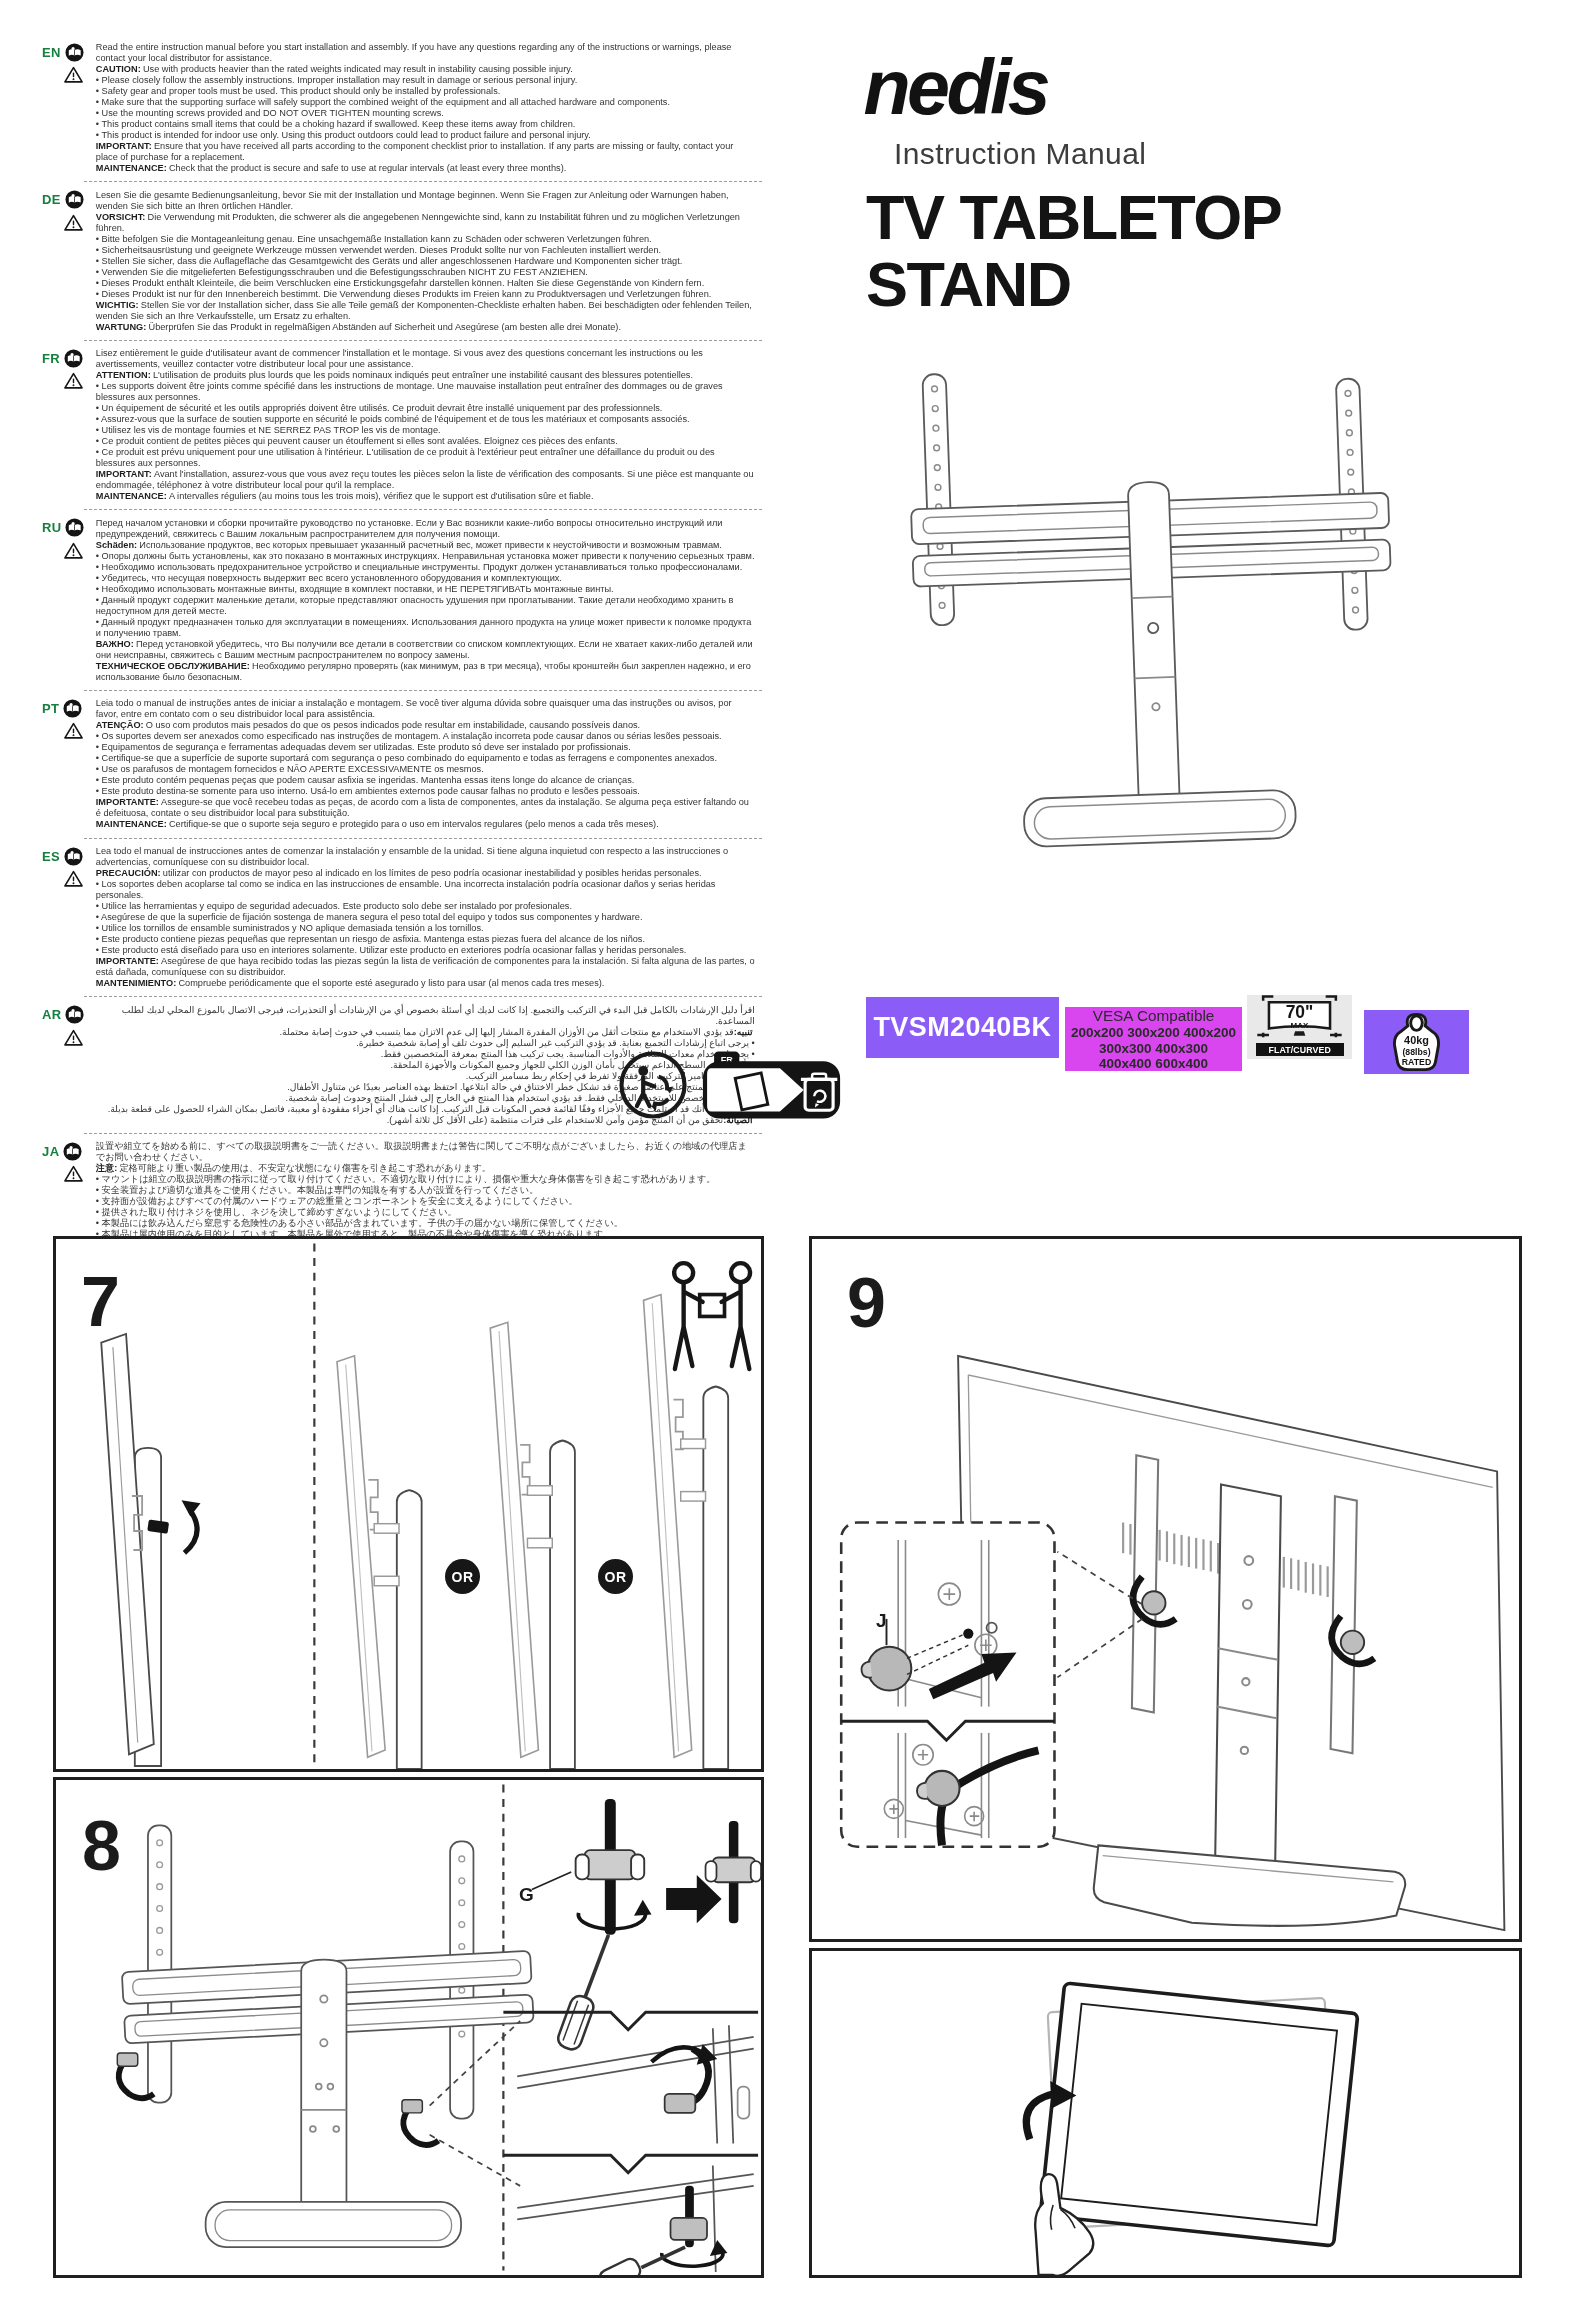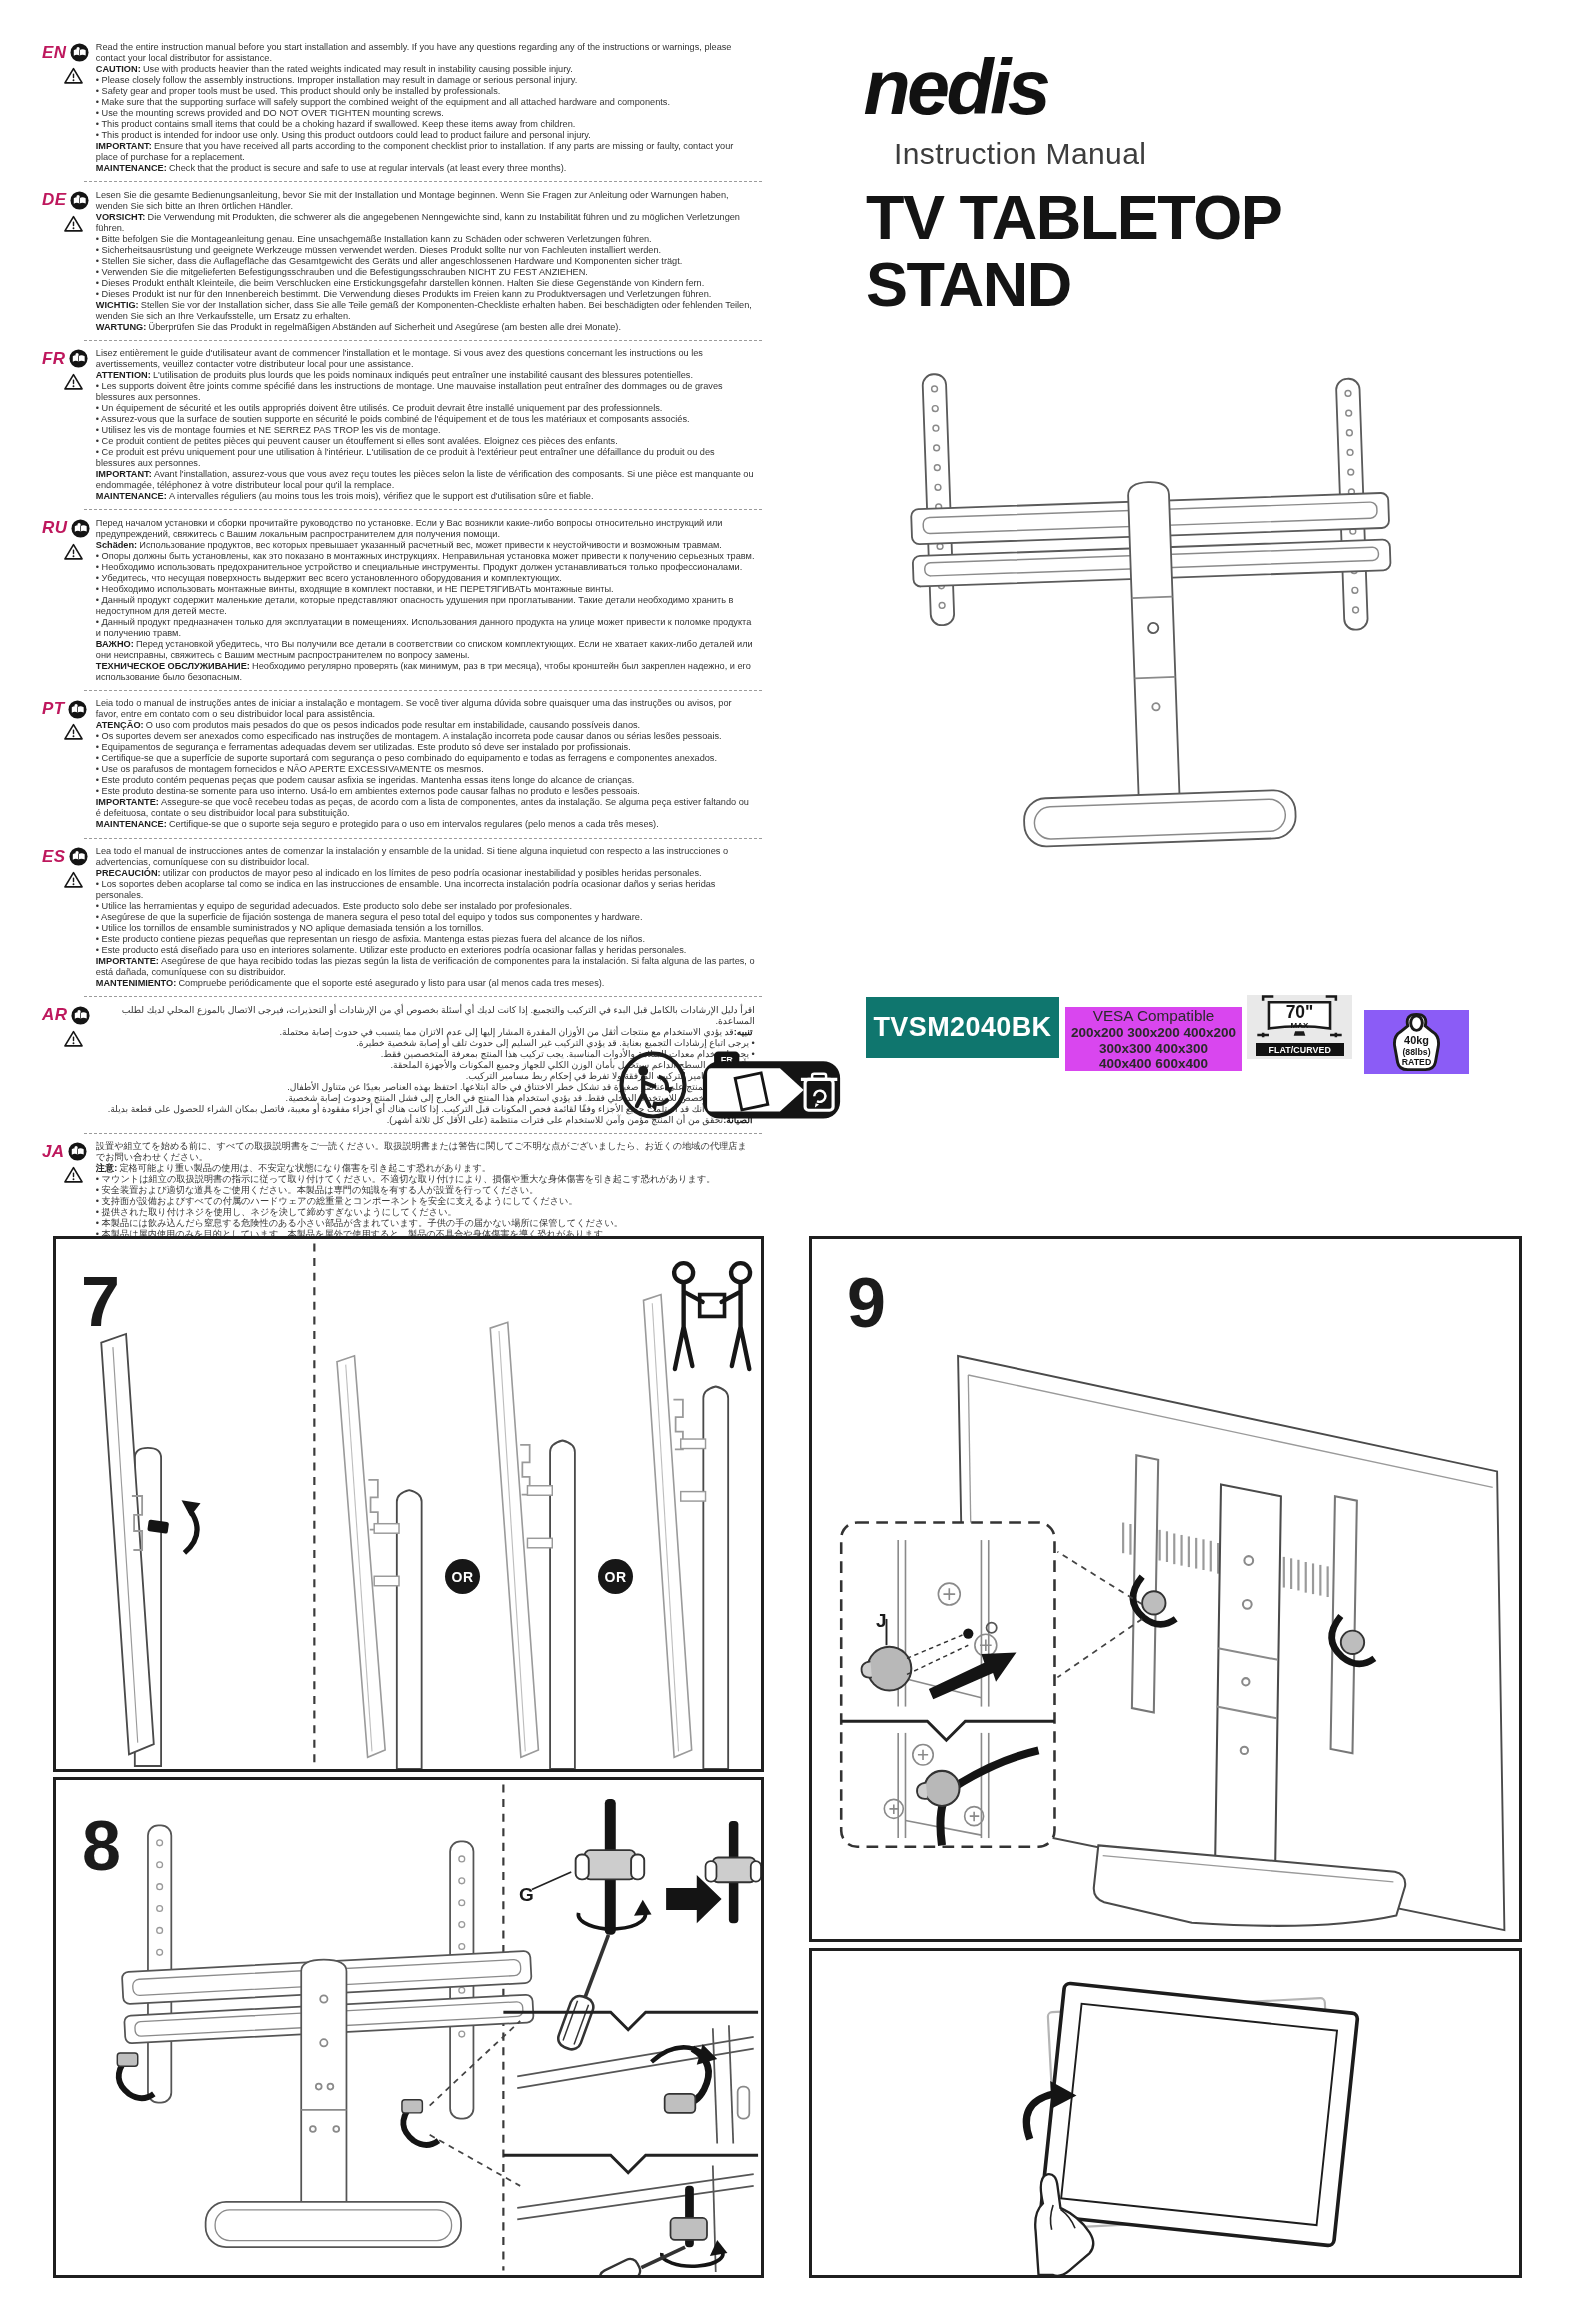--- a/index.html
+++ b/index.html
@@ -3,41 +3,41 @@
 <meta charset="utf-8">
 <style>
   html,body{margin:0;padding:0;}
   body{width:1573px;height:2319px;position:relative;background:#ffffff;
        font-family:"Liberation Sans", sans-serif;color:#2d2d2d;overflow:hidden;}
   
   .lang-col{position:absolute;left:42px;top:42px;width:720px;}
   .lang-block{display:flex;gap:5.8px;}
   .lang-aside{width:48px;flex:none;display:flex;flex-direction:column;align-items:flex-start;gap:4.4px;padding-top:0.7px;}
   .lang-code-row{display:flex;align-items:center;gap:3.7px;}
-  .lang-code{font-size:17px;font-weight:bold;color:#be185d;letter-spacing:0.4px;font-style:italic;}
+  .lang-code{font-size:13px;font-weight:bold;color:#15803d;letter-spacing:0.4px;}
   .man-icon{width:19px;height:19px;flex:none;}
   .warn-tri{width:19px;height:17.5px;margin-left:22px;}
   .lang-body{width:659px;}
   .lang-body p{margin:0;font-size:9.2px;line-height:11px;color:#343434;}
   .lang-body p b{color:#1d1d1d;margin-right:2.2px;}
   .bullet::before{content:"• ";}
   [dir="rtl"] .bullet::before{content:"• ";}
   .lang-sep{border-top:1.5px dashed #9b9b9b;margin:7.3px 0 7.3px 42px;}
   
   .compliance{position:absolute;left:618px;top:1050px;display:flex;gap:11.7px;align-items:center;}
   
   .brand-svg{position:absolute;left:856px;top:38px;}
   .subtitle{position:absolute;left:869px;top:137px;font-size:30px;color:#3d3d3d;letter-spacing:0.4px;margin-left:25px;}
   .page-title{position:absolute;left:866px;top:184px;font-size:63px;line-height:67px;
               font-weight:800;letter-spacing:-1.5px;color:#141414;}
   
   .hero-svg{position:absolute;left:895px;top:356px;}
   
   .prod-row{position:absolute;left:866px;top:995px;height:64px;}
-  .model-box{position:absolute;left:0;top:1.5px;width:193px;height:61px;background:#0f766e;
+  .model-box{position:absolute;left:0;top:1.5px;width:193px;height:61px;background:#8b5cf6;
              color:#fff;display:flex;align-items:center;justify-content:center;
              font-size:27px;font-weight:800;letter-spacing:0.4px;}
   .vesa-box{position:absolute;left:199px;top:12px;width:177px;height:64px;background:#d946ef;
             display:flex;flex-direction:column;align-items:center;justify-content:center;color:#2a2a2a;}
   .vesa-title{font-size:15.3px;font-weight:400;margin-bottom:0.7px;}
   .vesa-line{font-size:13.5px;font-weight:bold;line-height:15.3px;}
   .size-box{position:absolute;left:381px;top:0;width:105px;height:64px;background:#e9e9e9;}
   .weight-box{position:absolute;left:498px;top:15px;width:105px;height:64px;background:#8b5cf6;}
   .flat-bar{position:absolute;left:8.8px;top:48px;width:88px;height:13px;background:#121212;color:#fff;
             font-size:8.8px;font-weight:bold;display:flex;align-items:center;justify-content:center;letter-spacing:0.1px;}

